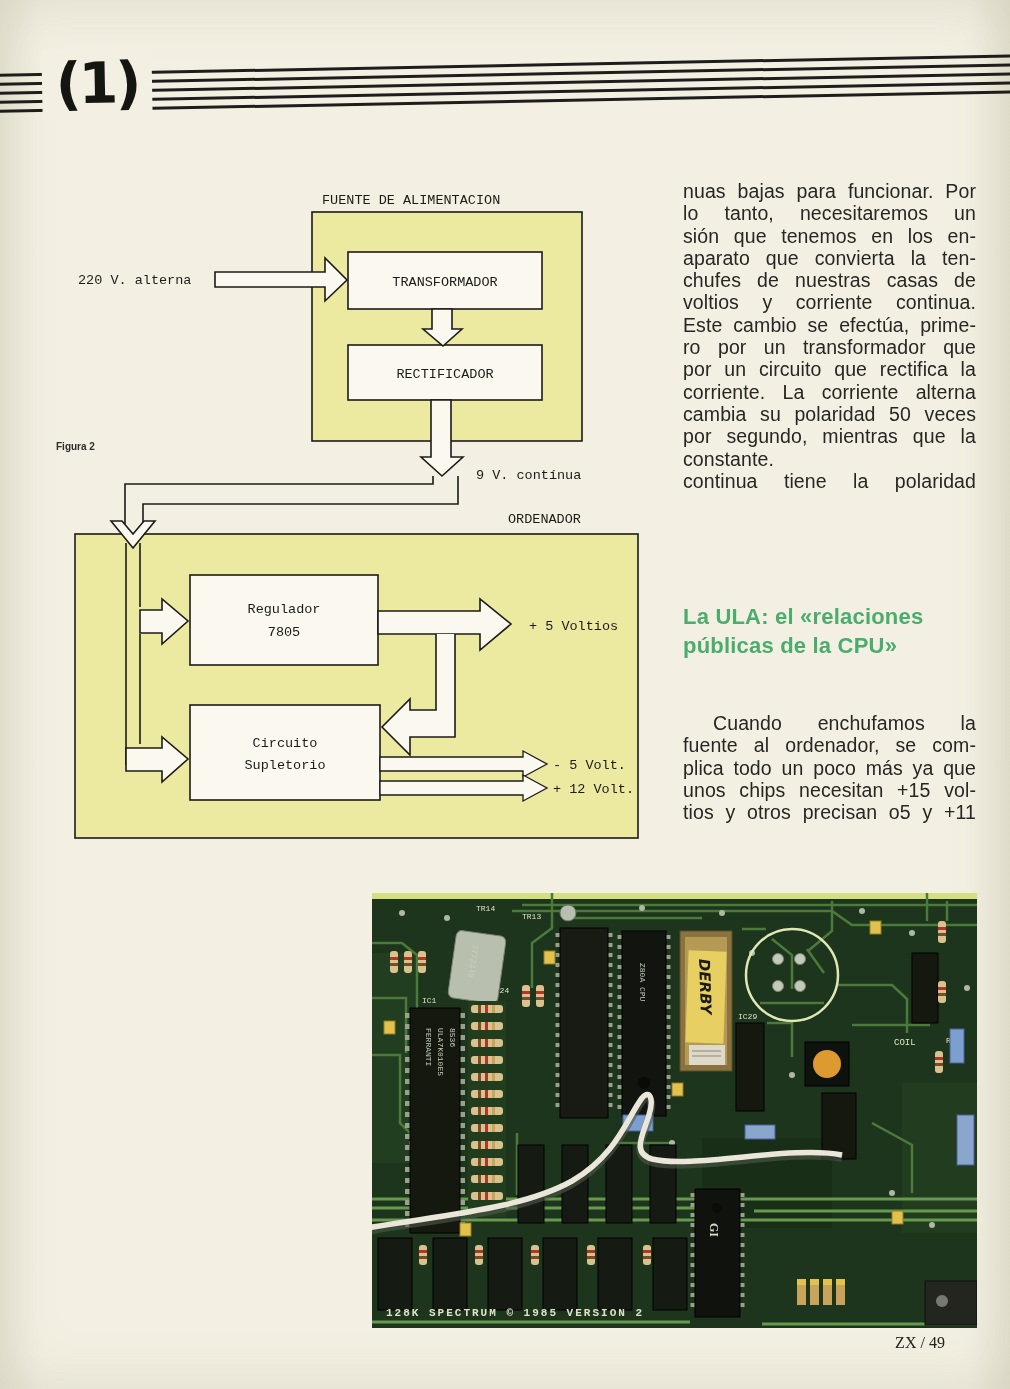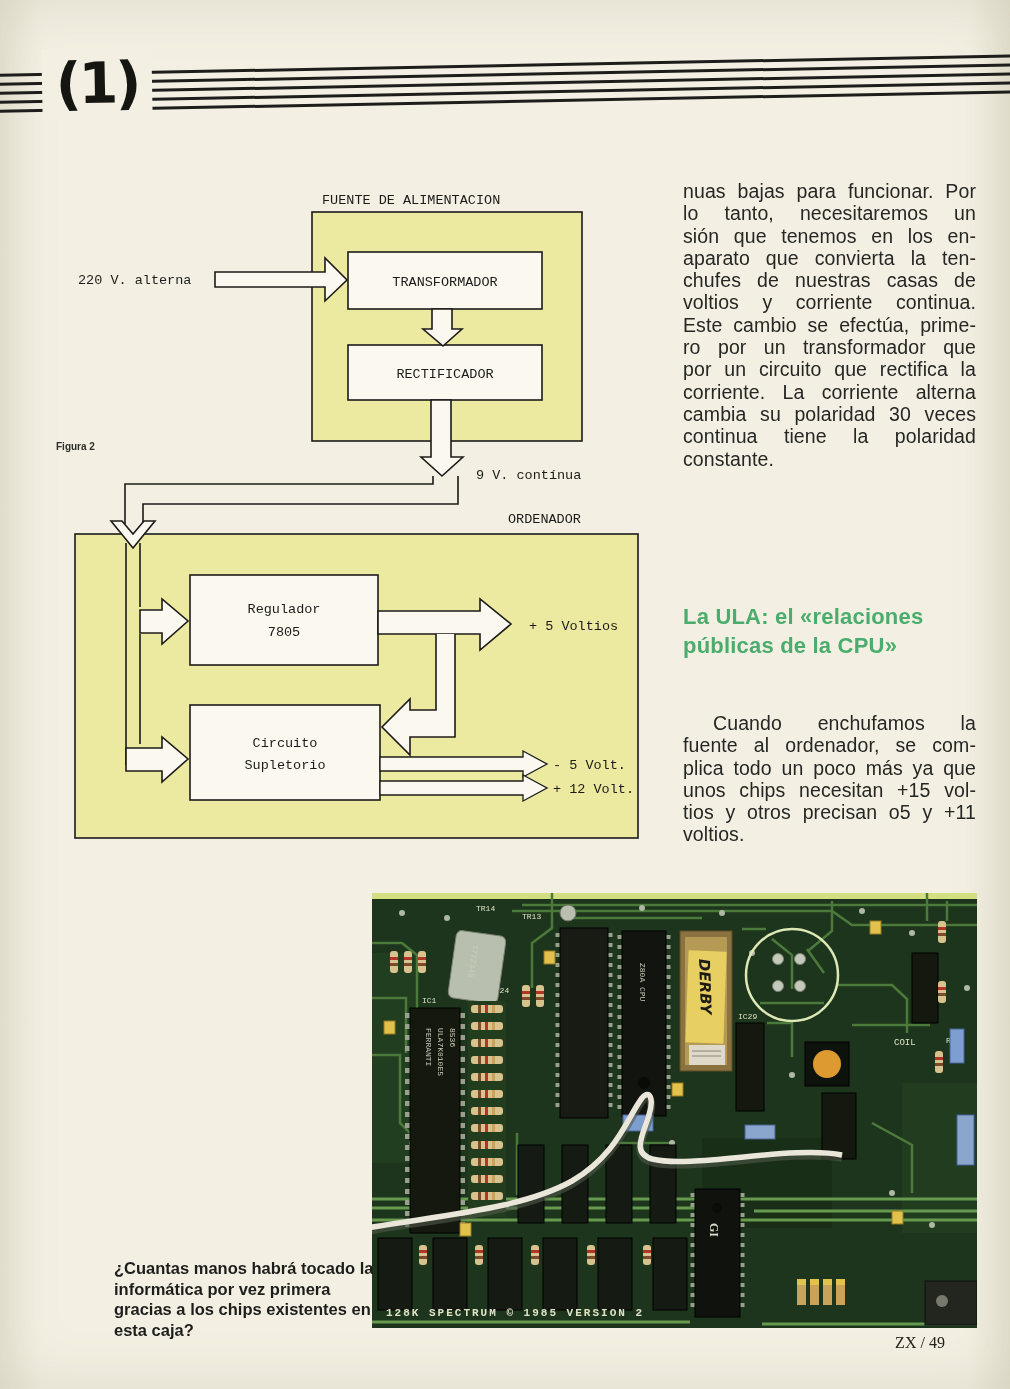--- a/index.html
+++ b/index.html
@@ -114,37 +114,37 @@
     <div class="bodyline">nuas bajas para funcionar. Por</div>
     <div class="bodyline">lo tanto, necesitaremos un</div>
     <div class="bodyline">sión que tenemos en los en-</div>
     <div class="bodyline">aparato que convierta la ten-</div>
     <div class="bodyline">chufes de nuestras casas de</div>
     <div class="bodyline">voltios y corriente continua.</div>
     <div class="bodyline">Este cambio se efectúa, prime-</div>
     <div class="bodyline">ro por un transformador que</div>
     <div class="bodyline">por un circuito que rectifica la</div>
     <div class="bodyline">corriente. La corriente alterna</div>
-    <div class="bodyline">cambia su polaridad 30 veces</div>
+    <div class="bodyline">cambia su polaridad 50 veces</div>
+    <div class="bodyline">por segundo, mientras que la</div>
+    <div class="bodyline end">constante.</div>
     <div class="bodyline">continua tiene la polaridad</div>
-    <div class="bodyline end">constante.</div>
   </div>
 
   <div class="col" style="top:602px">
     <div class="heading">La ULA: el «relaciones</div>
     <div class="heading">públicas de la CPU»</div>
   </div>
 
   <div class="col" style="top:712px">
     <div class="bodyline indent">Cuando enchufamos la</div>
     <div class="bodyline">fuente al ordenador, se com-</div>
     <div class="bodyline">plica todo un poco más ya que</div>
     <div class="bodyline">unos chips necesitan +15 vol-</div>
     <div class="bodyline">tios y otros precisan o5 y +11</div>
-    <div class="bodyline end">voltios.</div>
   </div>
 
   <svg class="photo" width="605" height="435" viewBox="0 0 605 435">
     <rect x="0" y="0" width="605" height="435" fill="#1d351d"></rect>
     <rect x="0" y="60" width="45" height="210" fill="#254423" opacity=".6"></rect>
     <rect x="530" y="190" width="75" height="150" fill="#24421f" opacity=".55"></rect>
     <rect x="330" y="245" width="130" height="90" fill="#162a14" opacity=".6"></rect>
     <rect x="0" y="0" width="605" height="6" fill="#d3df80"></rect>
 
     <g stroke="#4c7a3b" stroke-width="2.5" fill="none">
@@ -407,22 +407,16 @@
       <rect x="553" y="388" width="52" height="44" fill="#23261f" stroke="#0e100c"></rect>
       <circle cx="570" cy="408" r="6" fill="#77796f"></circle>
     </g>
 
     <path d="M-5,338 C70,325 150,319 200,291 C245,265 255,228 270,208 C278,199 282,209 277,225 C270,247 260,263 280,269 C320,279 420,255 470,265" fill="none" stroke="#50584a" stroke-width="8" opacity=".6"></path>
     <path d="M-5,335 C70,322 150,316 200,288 C245,262 255,225 270,205 C278,196 282,206 277,222 C270,244 260,260 280,266 C320,276 420,252 470,262" fill="none" stroke="#eae6da" stroke-width="5.5"></path>
 
     <text class="silk" x="14" y="423" font-size="11" font-weight="bold" letter-spacing="2">128K SPECTRUM © 1985 VERSION 2</text>
   </svg>
 
-  <div class="caption">
-    <div>¿Cuantas manos habrá tocado la</div>
-    <div>informática por vez primera</div>
-    <div>gracias a los chips existentes en</div>
-    <div>esta caja?</div>
-  </div>
 
   <div class="footer">ZX / 49</div>
 
 </div>
 
 </body></html>

